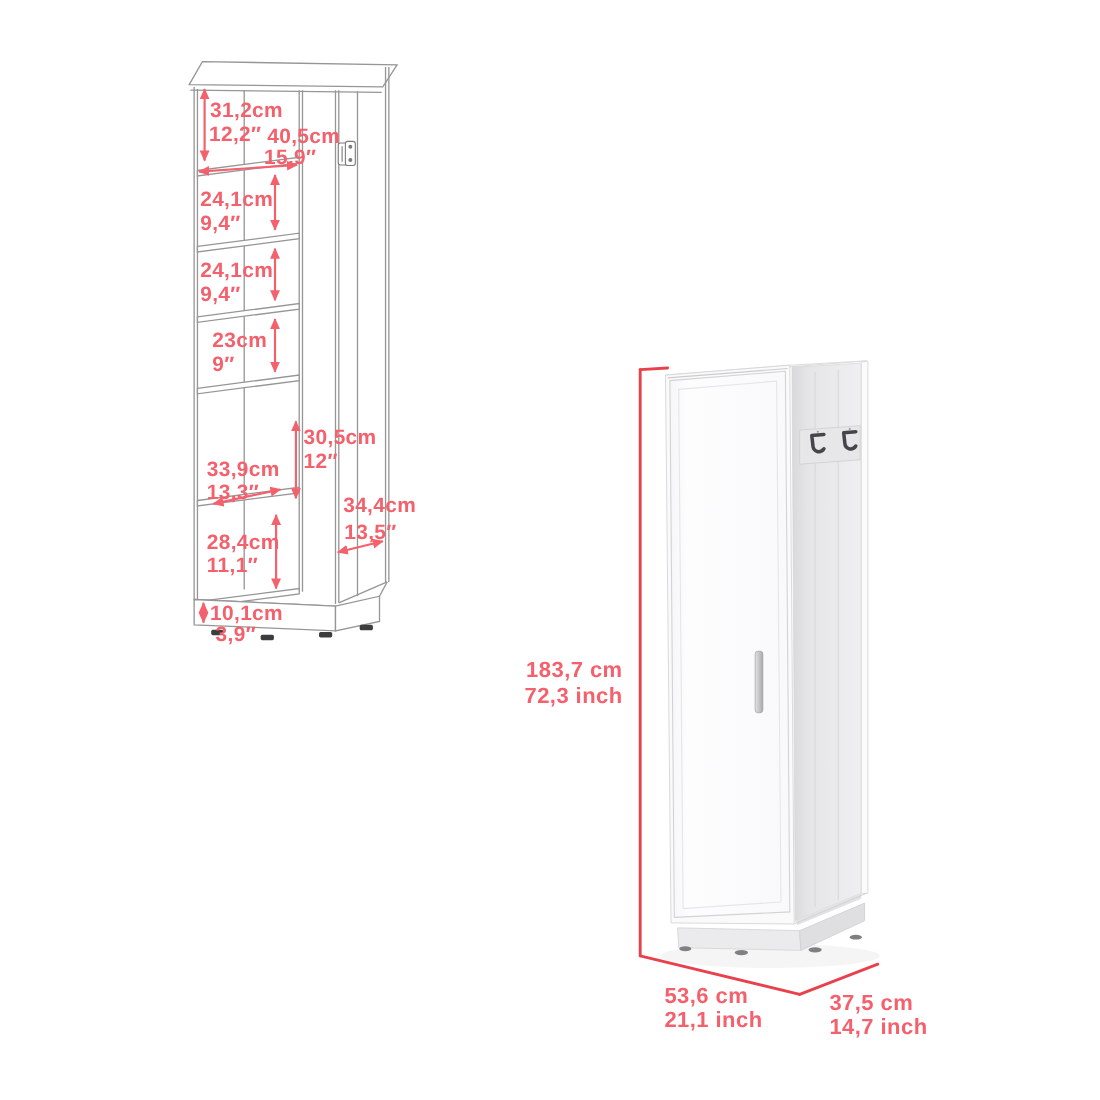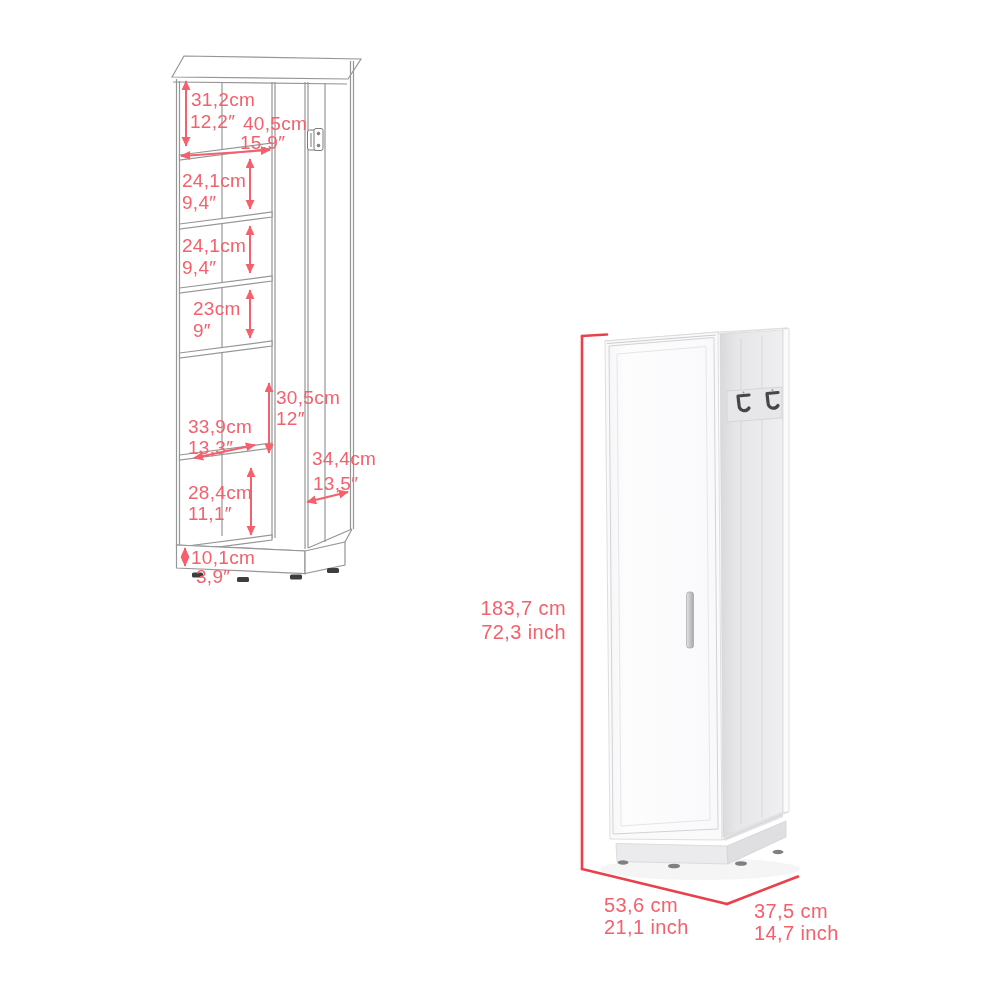--- a/index.html
+++ b/index.html
@@ -7,20 +7,21 @@
     padding: 0;
     background: #ffffff;
     font-family: "Liberation Sans", sans-serif;
   }
   .canvas {
     position: relative;
     width: 1000px;
     height: 1000px;
     background: #ffffff;
     overflow: hidden;
+    font-weight: bold;
   }
   svg { display: block; }
   text {
     font-family: "Liberation Sans", sans-serif;
     fill: #f4606c;
   }
   .dim-label   { font-size: 19px; letter-spacing: 0.3px; }
   .dim-label-r { font-size: 20px; letter-spacing: 0.4px; }
   .struct { stroke: #969696; stroke-width: 1.2; fill: none; }
   .structfill { stroke: #969696; stroke-width: 1.2; fill: #ffffff; }

